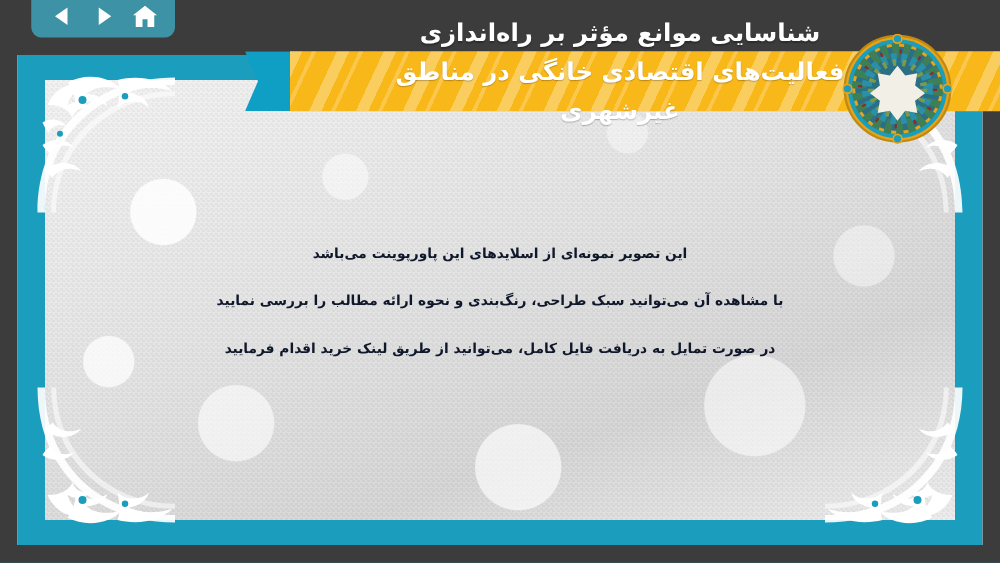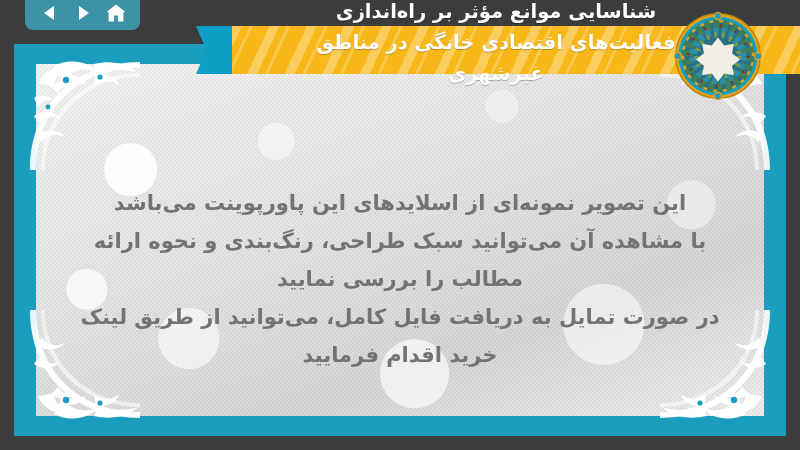--- a/index.html
+++ b/index.html
@@ -99,21 +99,21 @@
   }
   .corner.tl { left: 0; top: 0; }
   .corner.tr { right: 0; top: 0; transform: scaleX(-1); }
   .corner.bl { left: 0; bottom: 0; transform: scaleY(-1); }
   .corner.br { right: 0; bottom: 0; transform: scale(-1,-1); }
 
   
   #ribbon-wrap {
     position: absolute;
     left: 196px;
-    top: 0;
+    top: 15px;
     width: 604px;
     height: 96px;
     z-index: 30;
   }
   #ribbon-tail {
     position: absolute;
     left: 0; top: 26px;
     width: 40px; height: 48px;
     background: #0f9fc4;
     clip-path: polygon(0 0, 100% 0, 100% 100%, 0 100%, 26% 50%);
@@ -171,22 +171,22 @@
   }
 
   
   #body-text {
     position: absolute;
     left: 60px;
     right: 60px;
     top: 140px;
     direction: rtl;
     text-align: center;
-    color: #737373;
-    font-size: 21px;
+    color: #0f172a;
+    font-size: 11px;
     line-height: 38px;
     font-weight: 700;
     white-space: pre-line;
     z-index: 20;
   }
 
   .sr { position:absolute; width:1px; height:1px; overflow:hidden; clip:rect(0 0 0 0); }
 </style>
 </head>
 <body>

